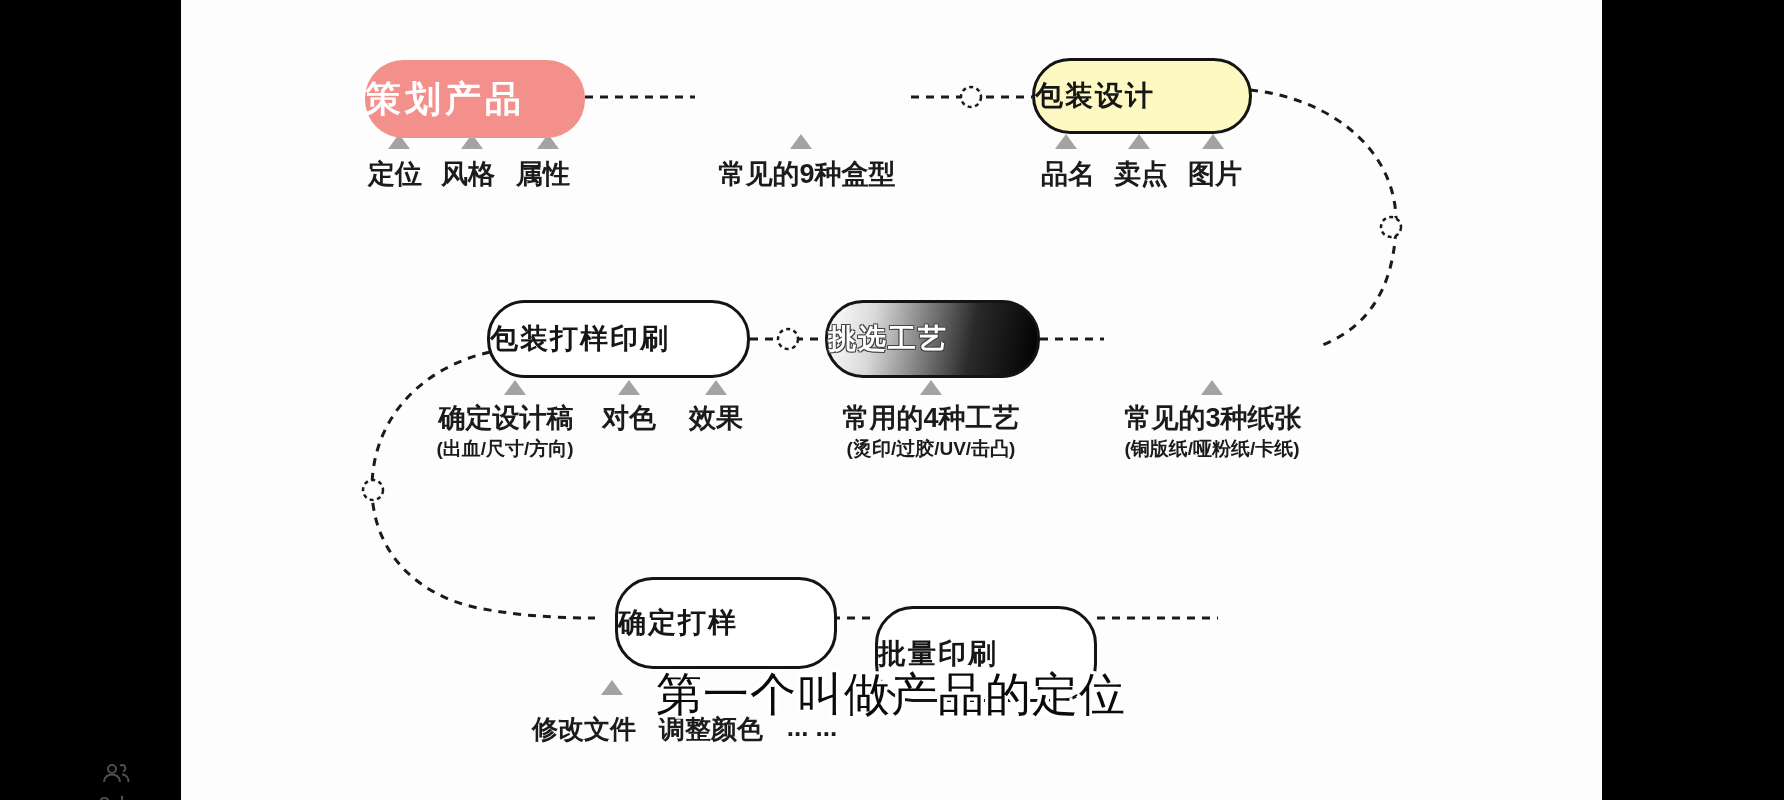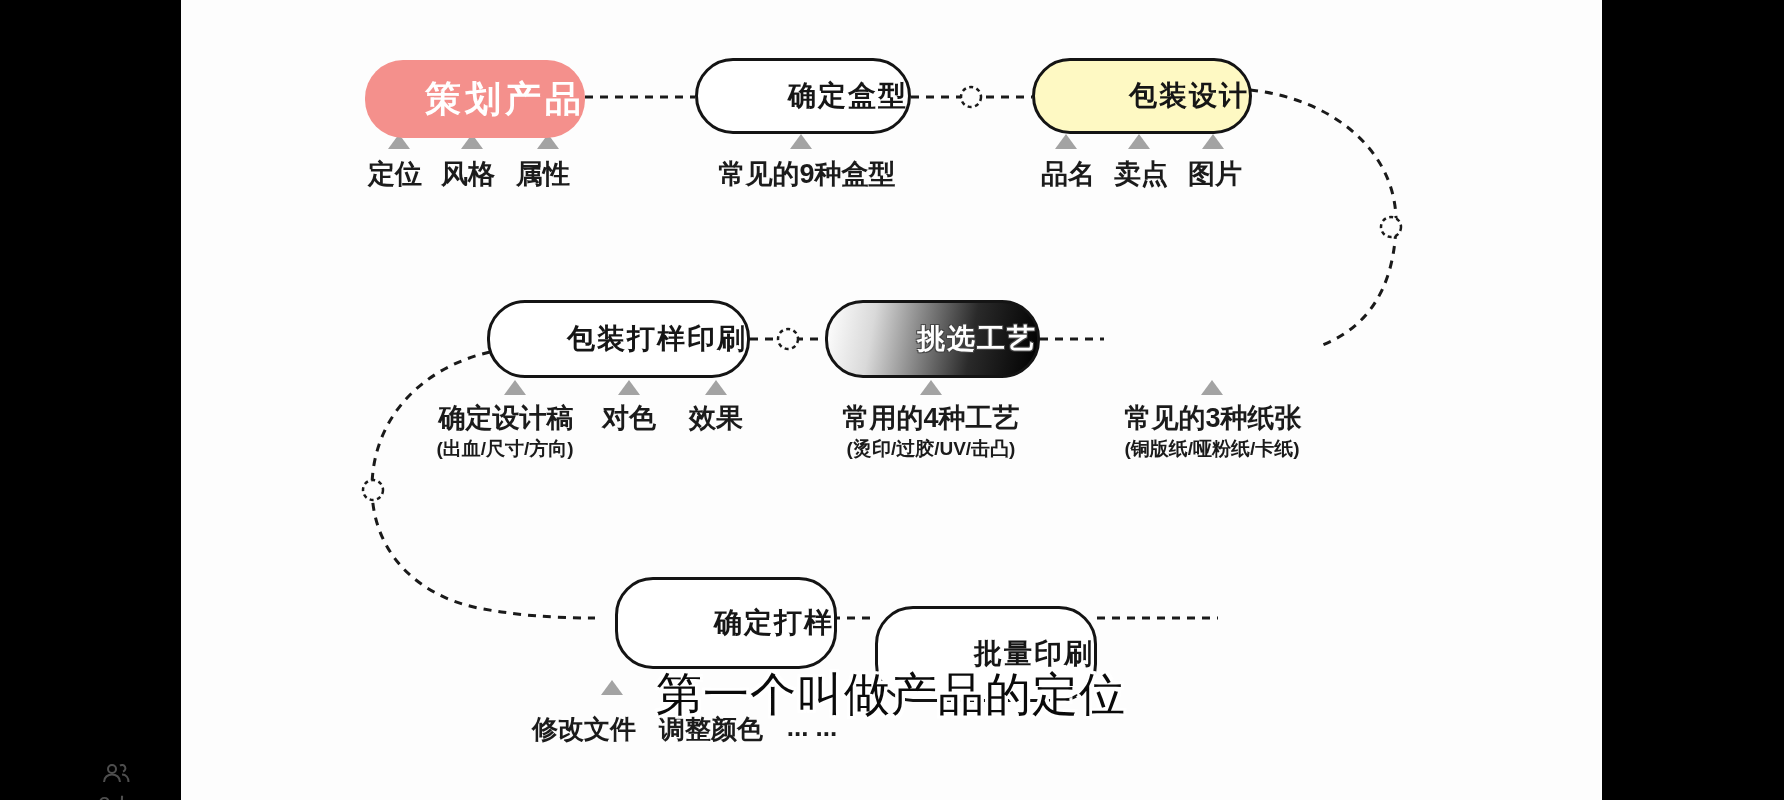--- a/index.html
+++ b/index.html
@@ -3,21 +3,21 @@
 <meta charset="utf-8">
 <style>
   html,body{margin:0;padding:0;background:#000;}
   .stage{
     position:relative;width:1784px;height:800px;background:#000;overflow:hidden;
     font-family:"Liberation Sans","DejaVu Sans",sans-serif;
   }
   .canvas{position:absolute;left:181px;top:0;width:1421px;height:800px;background:#fdfdfd;}
   .overlay{position:absolute;left:0;top:0;width:1784px;height:800px;}
   .node{
-    position:absolute;display:flex;align-items:center;justify-content:flex-end;
+    position:absolute;display:flex;align-items:center;justify-content:flex-start;
     border-radius:38px;font-weight:700;font-size:28px;letter-spacing:2px;
     color:#161616;background:#fff;box-sizing:border-box;white-space:nowrap;
   }
   .node.outlined{border:3px solid #141414;}
   .node.pink{background:#F4908C;color:#fff;font-size:36px;letter-spacing:4px;}
   .node.yellow{background:#fef9c3;}
   .node.grad{
     background:linear-gradient(100deg,#ffffff 0%,#d9d9d9 22%,#2a2a2a 68%,#000 100%);
     border:3px solid #141414;color:#fff;
     text-shadow:1px 1px 0 #444,-1px -1px 0 #444,1px -1px 0 #444,-1px 1px 0 #444;
@@ -76,23 +76,20 @@
       <polygon points="705,395 727,395 716,380"></polygon>
       <polygon points="920,395 942,395 931,380"></polygon>
       <polygon points="1201,395 1223,395 1212,380"></polygon>
       <polygon points="601,695 623,695 612,680"></polygon>
     </g>
   </svg>
 
   <div class="node pink" style="left:365px;top:60px;width:220px;height:78px">
     <span>策划产品</span>
   </div>
-  <div class="node outlined" style="left:695px;top:58px;width:216px;height:76px">
-    <span>确定盒型</span>
-  </div>
   <div class="node yellow outlined" style="left:1032px;top:58px;width:220px;height:76px">
     <span>包装设计</span>
   </div>
 
   <div class="lbl" style="left:395px;top:156px">定位</div>
   <div class="lbl" style="left:468px;top:156px">风格</div>
   <div class="lbl" style="left:543px;top:156px">属性</div>
   <div class="lbl" style="left:807px;top:156px">常见的9种盒型</div>
   <div class="lbl" style="left:1068px;top:156px">品名</div>
   <div class="lbl" style="left:1141px;top:156px">卖点</div>

